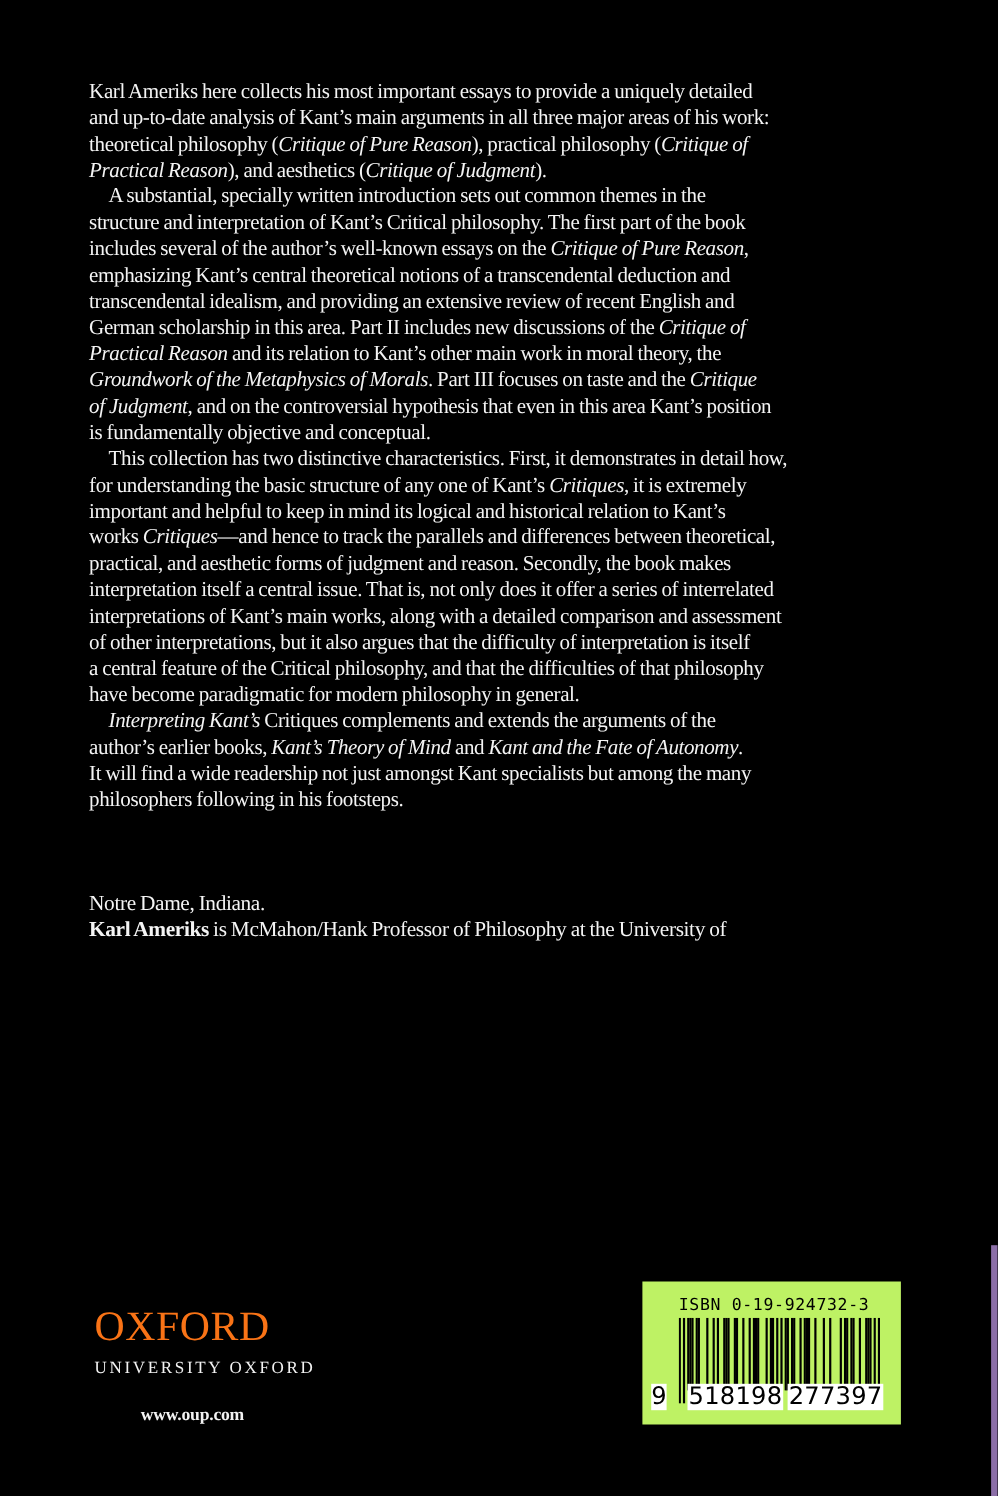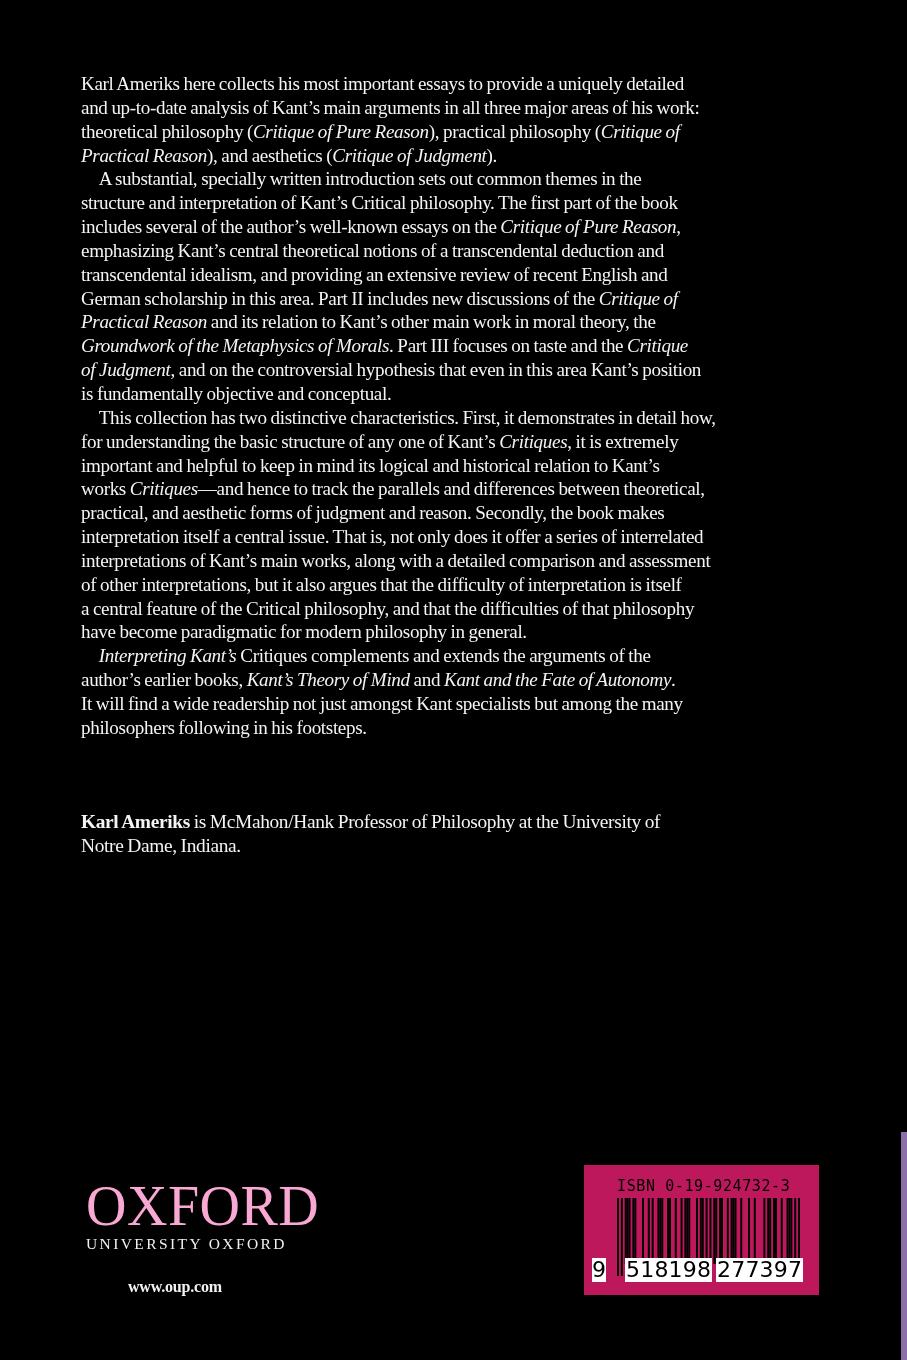--- a/index.html
+++ b/index.html
@@ -17,36 +17,36 @@
   .blurb .line { display: block; white-space: nowrap; }
   .blurb i { font-style: italic; }
   .bio {
     position: absolute; left: 81px; top: 810px; width: 740px;
     font-size: 19.4px; line-height: 24px; letter-spacing: -0.35px; word-spacing: -0.6px;
   }
   .bio .line { display: block; white-space: nowrap; }
   .bio b { font-weight: bold; }
   .logo { position: absolute; left: 86px; top: 1186px; }
   .logo .oxford {
-    font-size: 56px; line-height: 40px; letter-spacing: 0.5px; color: #f9a8d4;
+    font-size: 38px; line-height: 40px; letter-spacing: 0.5px; color: #f97316;
     font-family: "Liberation Serif", serif; display: block;
   }
   .logo .press {
     font-size: 15.5px; line-height: 18px; letter-spacing: 2.4px; color: #f2f2f2;
     font-family: "Liberation Serif", serif; display: block; margin-top: 9px;
   }
   .url {
     position: absolute; left: 87px; top: 1278px;
     font-size: 16px; font-weight: bold; color: #f2f2f2; letter-spacing: -0.2px;
     font-family: "Liberation Serif", serif;
     margin-left: 41px;
   }
   .barcode-box {
     position: absolute; left: 584px; top: 1165px; width: 235px; height: 130px;
-    background: #be185d; color: #000000;
+    background: #bef264; color: #000000;
   }
   .isbn-text {
     position: absolute; left: 33px; top: 12px; font-size: 15px; letter-spacing: 0.6px;
     font-family: "DejaVu Sans Mono", "Liberation Mono", monospace;
   }
   .bars { position: absolute; left: 33px; top: 33px; width: 183px; height: 78px; }
   .ean-digits {
     position: absolute; left: 8px; top: 93px; font-size: 22px; line-height: 24px;
     font-family: "DejaVu Sans", "Liberation Sans", sans-serif; letter-spacing: 0.2px;
   }
@@ -89,22 +89,22 @@
     </p>
     <p class="indent" style="text-indent: 0px;">
       <span class="line" style="padding-left: 18px;"><i>Interpreting Kant’s</i><span> Critiques complements and extends the arguments of the</span></span>
       <span class="line"><span>author’s earlier books, </span><i>Kant’s Theory of Mind</i><span> and </span><i>Kant and the Fate of Autonomy</i><span>.</span></span>
       <span class="line"><span>It will find a wide readership not just amongst Kant specialists but among the many</span></span>
       <span class="line"><span>philosophers following in his footsteps.</span></span>
     </p>
   </div>
 
 <div class="bio">
+  <span class="line">Notre Dame, Indiana.</span>
   <span class="line"><b>Karl Ameriks</b><span> is McMahon/Hank Professor of Philosophy at the University of</span></span>
-  <span class="line">Notre Dame, Indiana.</span>
 </div>
 
 <div class="logo">
   <span class="oxford">OXFORD</span>
   <span class="press">UNIVERSITY OXFORD</span>
 </div>
 
 <div class="url">www.oup.com</div>
 
 <div class="barcode-box">

